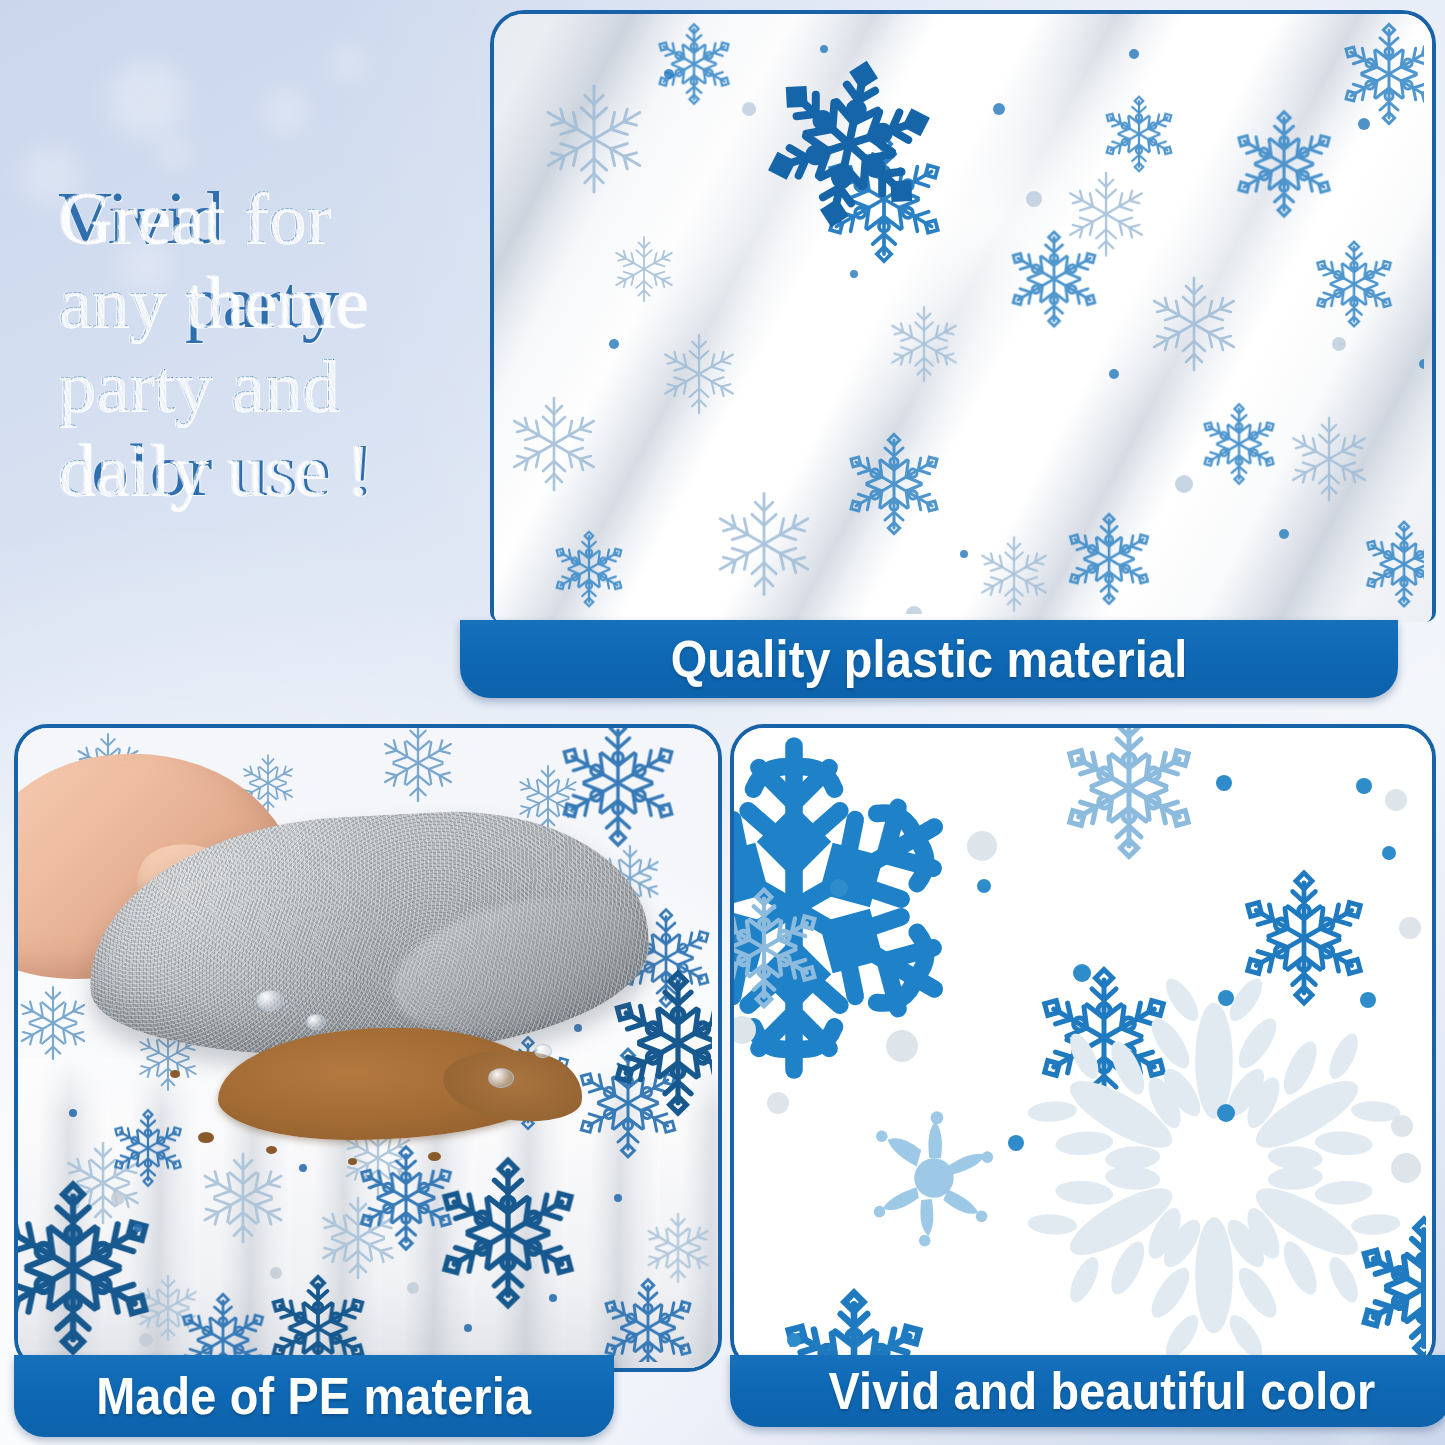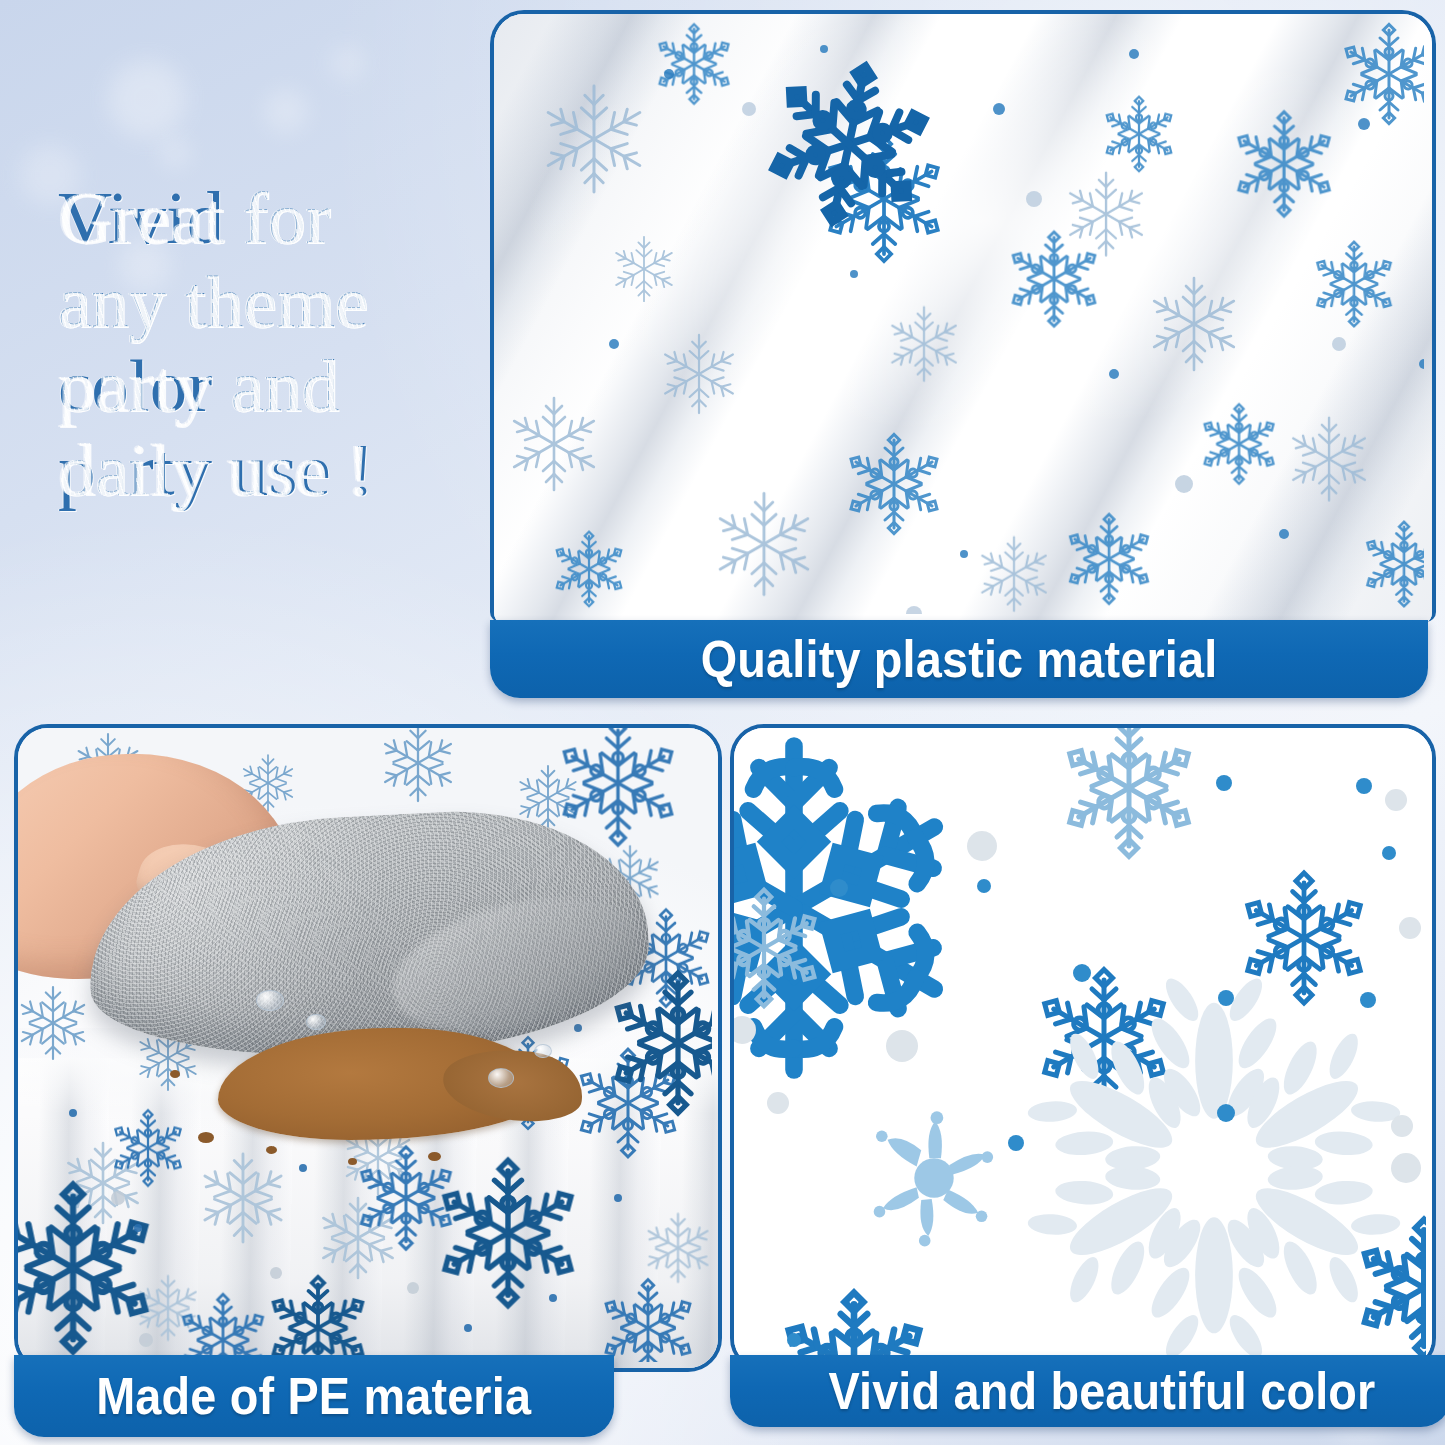--- a/index.html
+++ b/index.html
@@ -28,21 +28,21 @@
   .cap{
     position:absolute;background:linear-gradient(180deg,#1670ba 0%,#0f68b4 45%,#0d62ab 100%);
     display:flex;align-items:center;justify-content:center;
     box-shadow:0 4px 9px rgba(30,60,110,.33);
   }
   .cap span{
     color:#ffffff;font-weight:bold;letter-spacing:.2px;
     text-shadow:0 2px 3px rgba(0,0,0,.22);
     white-space:nowrap;transform:scaleX(.9);transform-origin:center;
   }
-  .cap-tr{left:490px;top:620px;width:938px;height:78px;border-radius:0 0 30px 30px;}
+  .cap-tr{left:460px;top:620px;width:938px;height:78px;border-radius:0 0 30px 30px;}
   .cap-tr span{font-size:52px;}
   .cap-bl{left:14px;top:1355px;width:600px;height:82px;border-radius:0 0 30px 30px;}
   .cap-bl span{font-size:52px;}
   .cap-br{left:730px;top:1355px;width:698px;height:72px;border-radius:0 0 30px 30px;padding-left:23px;}
   .cap-br span{font-size:52px;}
 
   
   .headline{
     position:absolute;left:58px;top:176px;width:400px;
     font-family:"Liberation Serif",serif;
@@ -145,23 +145,23 @@
   <div class="bokeh" style="left:108px;top:60px;width:78px;height:78px;opacity:.55;"></div>
   <div class="bokeh" style="left:120px;top:240px;width:50px;height:50px;opacity:.5;"></div>
   <div class="bokeh" style="left:265px;top:90px;width:42px;height:42px;opacity:.5;"></div>
   <div class="bokeh" style="left:20px;top:145px;width:60px;height:60px;opacity:.45;"></div>
   <div class="bokeh" style="left:160px;top:138px;width:30px;height:30px;opacity:.5;"></div>
   <div class="bokeh" style="left:330px;top:46px;width:34px;height:34px;opacity:.45;"></div>
   <div class="bokeh" style="left:1330px;top:1390px;width:60px;height:60px;opacity:.35;"></div>
 
   <div class="headline">
     <span class="ln" data-t="Great for">Vivid for</span>
-    <span class="ln" data-t="any theme">any theme</span>
-    <span class="ln" data-t="party and">color and</span>
-    <span class="ln" data-t="daily use !">party use !</span>
+    <span class="ln" data-t="any theme">any party</span>
+    <span class="ln" data-t="party and">party and</span>
+    <span class="ln" data-t="daily use !">color use !</span>
   </div>
 
   <div class="panel panel-tr">
     <div class="sheet"></div>
     <div class="sheet-glow"></div>
     <div class="sheet-sh"></div>
     <svg class="sf" style="left:0;top:0;" width="930" height="600" viewBox="0 0 930 600">
       <defs>
         <g id="fl6">
           <g stroke-linecap="round" fill="none">

